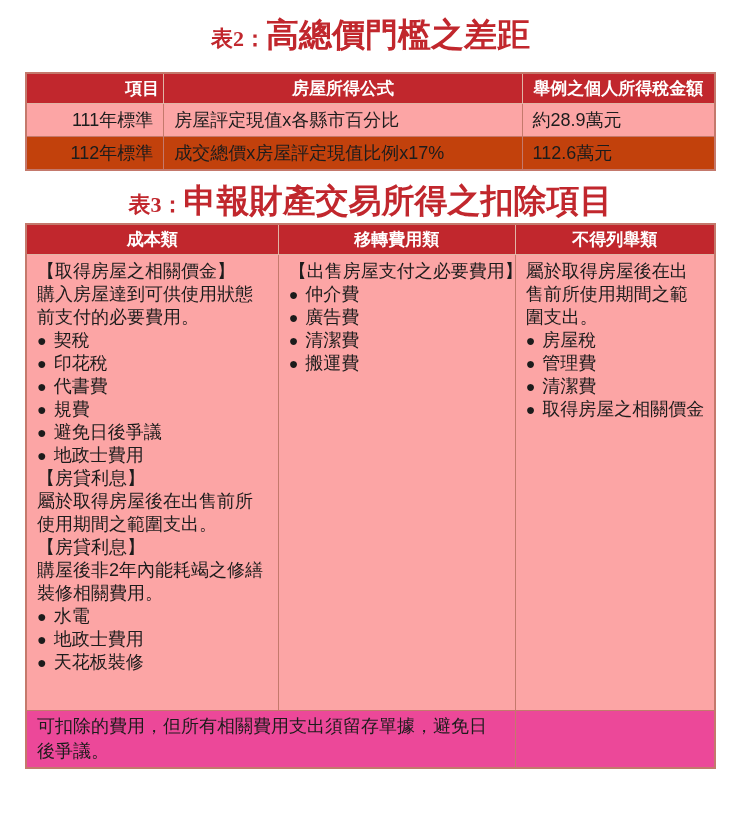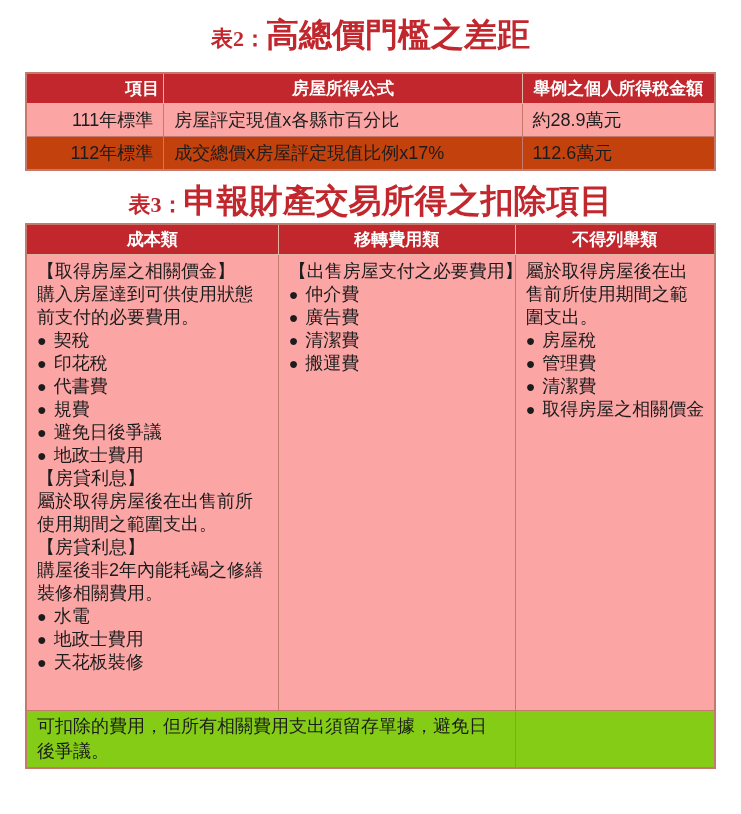--- a/index.html
+++ b/index.html
@@ -77,21 +77,21 @@
     line-height:23px;
     padding:5px 10px;
   }
   .t3 .sec { }
   .t3 .sec:first-child { margin-top:0; }
   .sec-head { white-space:nowrap; }
   .bullet-line { white-space:nowrap; }
   .bullet { margin-right:7px; font-size:16px; }
   .t3 td.foot-cell {
     height:52px;
-    background:#84cc16;
+    background:#ec4899;
     vertical-align:top;
     line-height:25px;
     padding:3px 10px;
   }
 </style>
 </head>
 <body>
 
 <div class="page">
 

